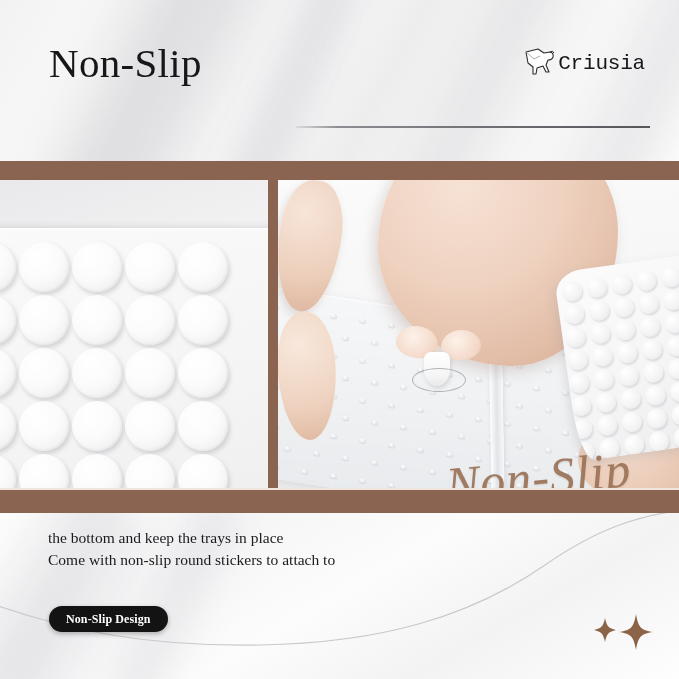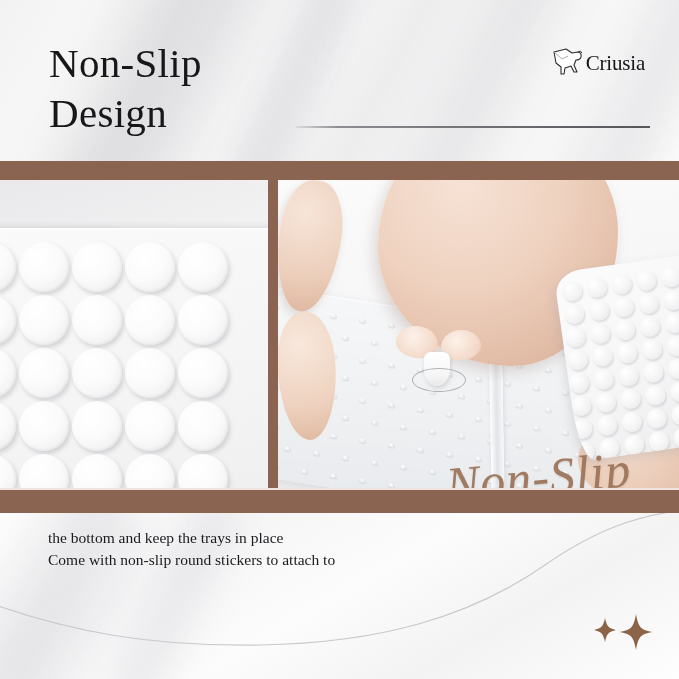--- a/index.html
+++ b/index.html
@@ -24,21 +24,21 @@
     background:linear-gradient(90deg,rgba(210,210,214,0) 0%,rgba(201,201,206,.42) 50%,rgba(210,210,214,0) 100%);filter:blur(15px);}
   .hs4{left:600px;top:-40px;width:110px;height:260px;transform:rotate(25deg);
     background:linear-gradient(90deg,rgba(210,210,214,0) 0%,rgba(203,203,208,.35) 50%,rgba(210,210,214,0) 100%);filter:blur(14px);}
 
   .title{position:absolute;left:49px;top:38px;width:330px;
     font-size:41px;line-height:50px;color:#17171a;letter-spacing:.3px;}
   .title div{white-space:nowrap;}
 
   .brand{position:absolute;right:34px;top:46px;display:flex;align-items:flex-end;gap:2px;}
   .brand-mark{width:34px;height:30px;display:block;margin-bottom:-2px;}
-  .brand-name{font-family:Liberation Serif, serif;font-size:21px;color:#17171a;
+  .brand-name{font-family:Liberation Mono, monospace;font-size:21px;color:#17171a;
     letter-spacing:-.2px;line-height:1;}
 
   .hdr-rule{position:absolute;left:296px;top:126px;width:354px;height:2px;
     background:linear-gradient(90deg,#dcdcde 0%,#8e8e92 12%,#6f6f73 55%,#58585c 96%);}
 
   
   .band{position:absolute;left:0;width:679px;background:#8a6450;}
   .band-top{top:161px;height:19px;}
   .band-bottom{top:490px;height:23px;}
   .band-hair{position:absolute;left:0;width:679px;height:2px;background:#efe4e0;}
@@ -139,21 +139,20 @@
 <div class="page">
 
   <div class="header">
     <div class="hdr-shadow hs1"></div>
     <div class="hdr-shadow hs2"></div>
     <div class="hdr-shadow hs3"></div>
     <div class="hdr-shadow hs4"></div>
 
     <div class="title">
       <div>Non-Slip</div>
-      <div>Design</div>
     </div>
 
     <div class="brand">
       <svg class="brand-mark" viewBox="0 0 34 30">
         <path d="M4 6 L16 3 L22 7 L28 6 Q32 7 31 11 Q30 14 26 14 L24 19 L27 26 L24 26 L21 20 L15 22 L14 28 L11 28 L11 21 L6 17 Z" fill="#ffffff" stroke="#2b2b2e" stroke-width="1.1" stroke-linejoin="round"></path>
         <path d="M4 6 L12 13 L18 10" fill="none" stroke="#9aa3ab" stroke-width=".9"></path>
         <path d="M28 6 Q31 4 32 7" fill="none" stroke="#2b2b2e" stroke-width="1"></path>
       </svg>
       <div class="brand-name">Criusia</div>
     </div>
@@ -370,19 +369,22 @@
 
   <svg class="curve" viewBox="0 0 679 166">
     <path d="M-5 92 C 70 118, 150 134, 260 132 C 380 130, 470 104, 545 52 C 600 14, 640 2, 690 -4" fill="none" stroke="#c9c9cc" stroke-width="1.2"></path>
   </svg>
 
   <div class="desc">
     <div>the bottom and keep the trays in place</div>
     <div>Come with non-slip round stickers to attach to</div>
   </div>
 
+  <div class="badge">
+    <span>Non-Slip Design</span>
+  </div>
 
   <svg class="sparkles" viewBox="0 0 62 36">
     <path d="M13 4 C 14.6 12.2, 16.8 14.4, 24 16 C 16.8 17.6, 14.6 19.8, 13 28 C 11.4 19.8, 9.2 17.6, 2 16 C 9.2 14.4, 11.4 12.2, 13 4 Z" fill="#8b6347"></path>
     <path d="M44 0 C 46.4 13.5, 48.8 16.2, 61 18 C 48.8 19.8, 46.4 22.5, 44 36 C 41.6 22.5, 39.2 19.8, 27 18 C 39.2 16.2, 41.6 13.5, 44 0 Z" fill="#8b6347"></path>
   </svg>
 
 </div>
 
 </body></html>

